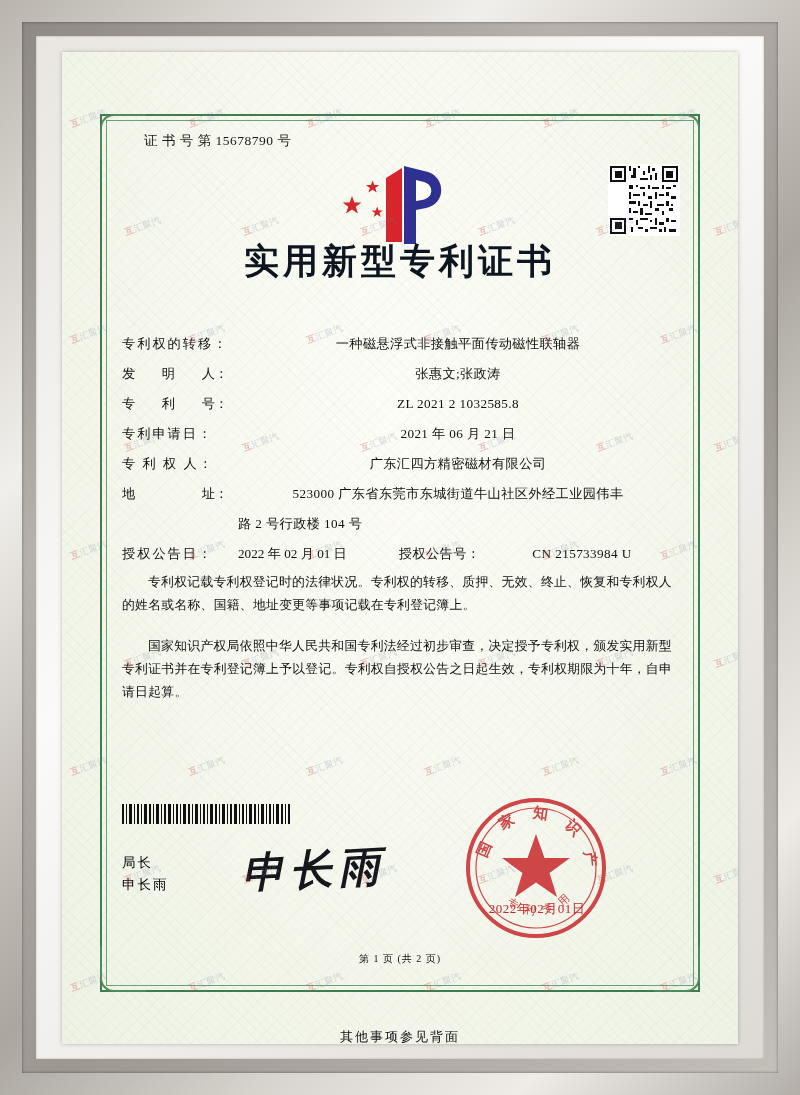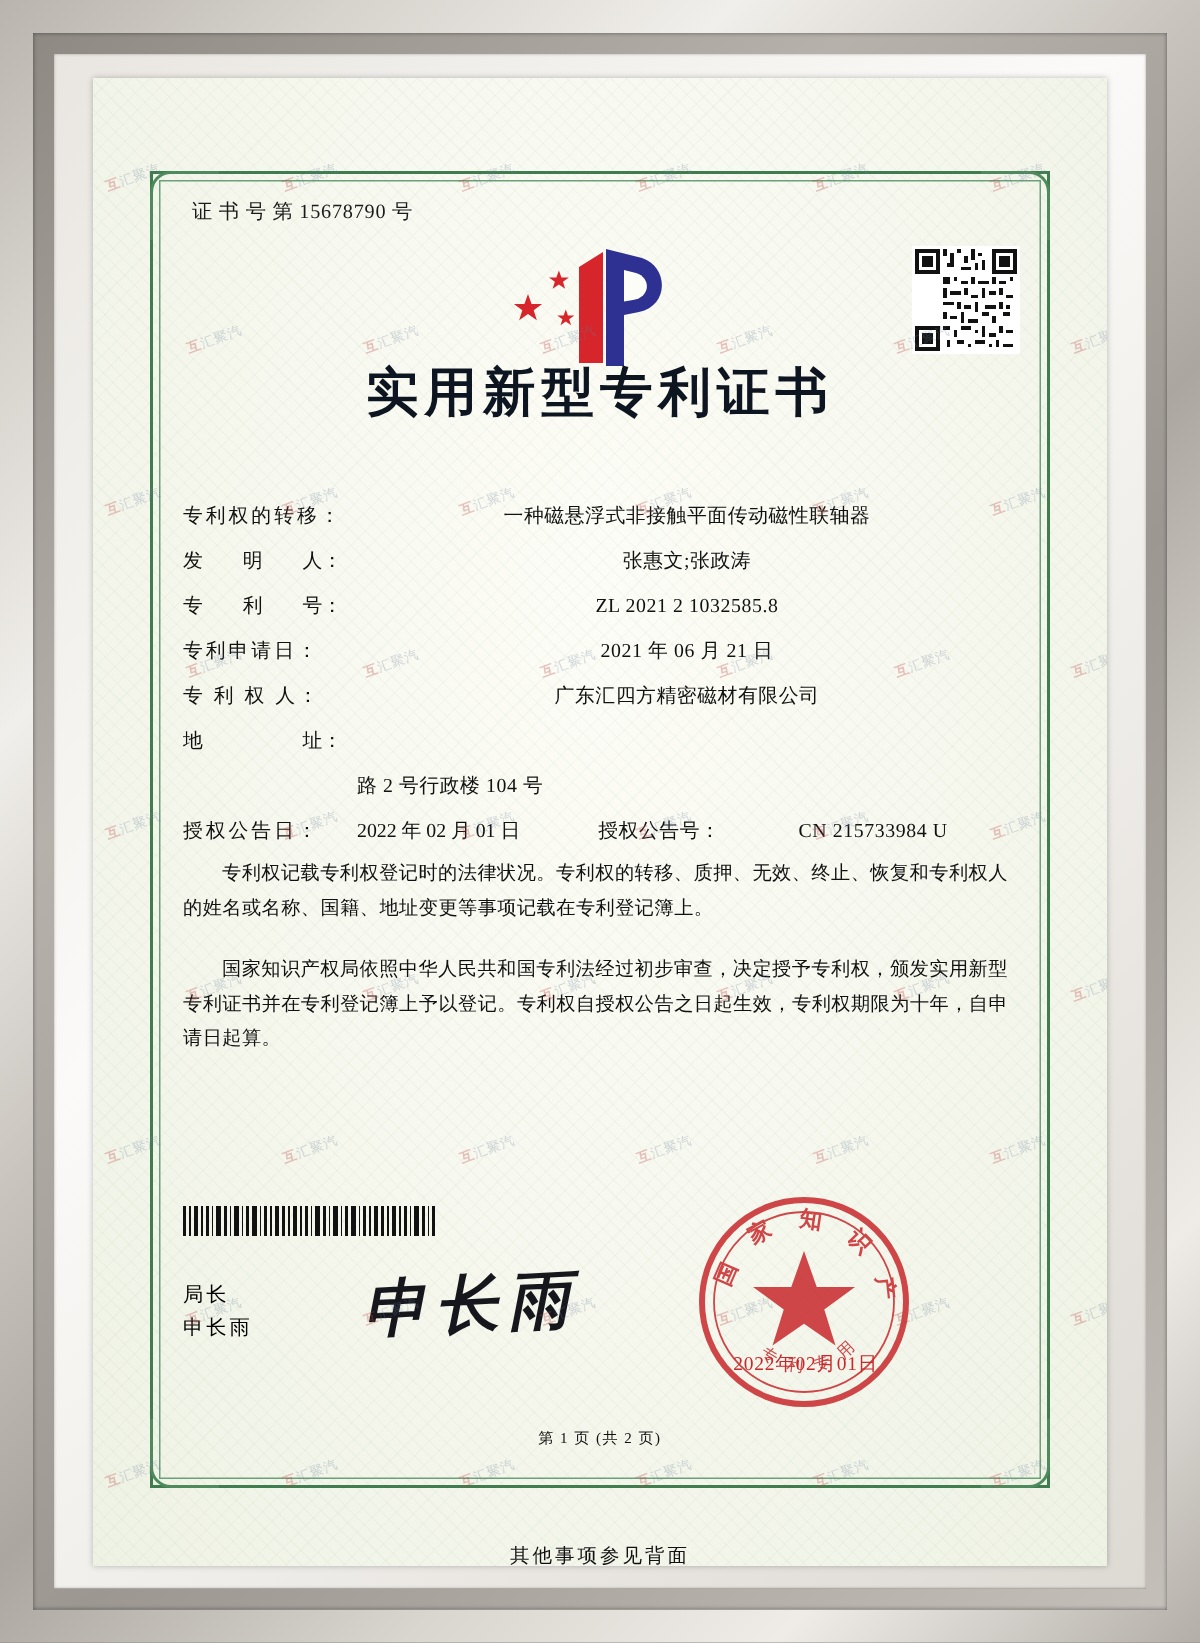--- a/index.html
+++ b/index.html
@@ -94,21 +94,21 @@
     position: absolute;
     left: 60px; top: 80px;
     width: 556px;
     color: #16202a;
   }
 
   .cert-no {
     font-size: 13.5px;
     letter-spacing: .5px;
     color: #1a1a1a;
-    margin-left: 6px;
+    margin-left: 22px;
   }
 
   .logo {
     position: absolute;
     left: 280px; top: 108px;
     width: 120px; height: 90px;
   }
 
   .qr {
     position: absolute;
@@ -385,20 +385,21 @@
         <div class="row">
           <div class="label">专 利 权 人：</div>
           <div class="value">广东汇四方精密磁材有限公司</div>
         </div>
 
         <div class="row">
           <div class="label spread">
               <span>地</span>
               <span>址：</span>
             </div>
+          <div class="value">523000 广东省东莞市东城街道牛山社区外经工业园伟丰</div>
         </div>
         <div class="sub-line">路 2 号行政楼 104 号</div>
 
         <div class="row row-2col">
           <div class="label">授权公告日：</div>
           <div>2022 年 02 月 01 日</div>
           <div class="col2">授权公告号：</div>
           <div class="col2">CN 215733984 U</div>
         </div>
       </div>

